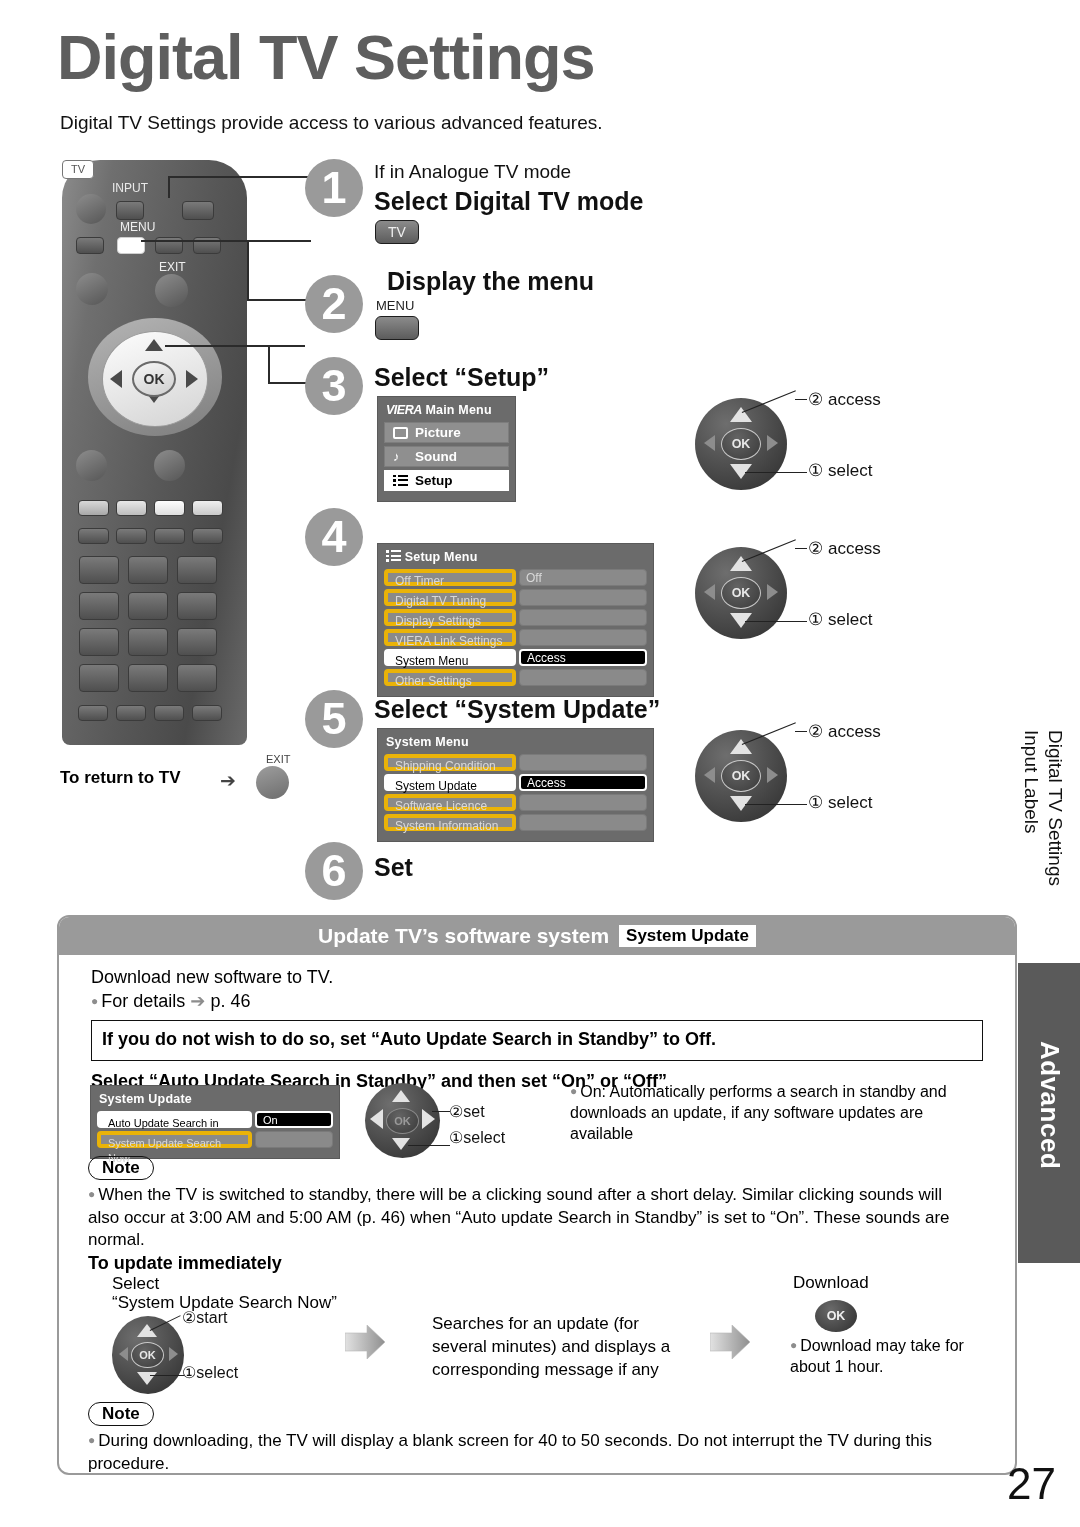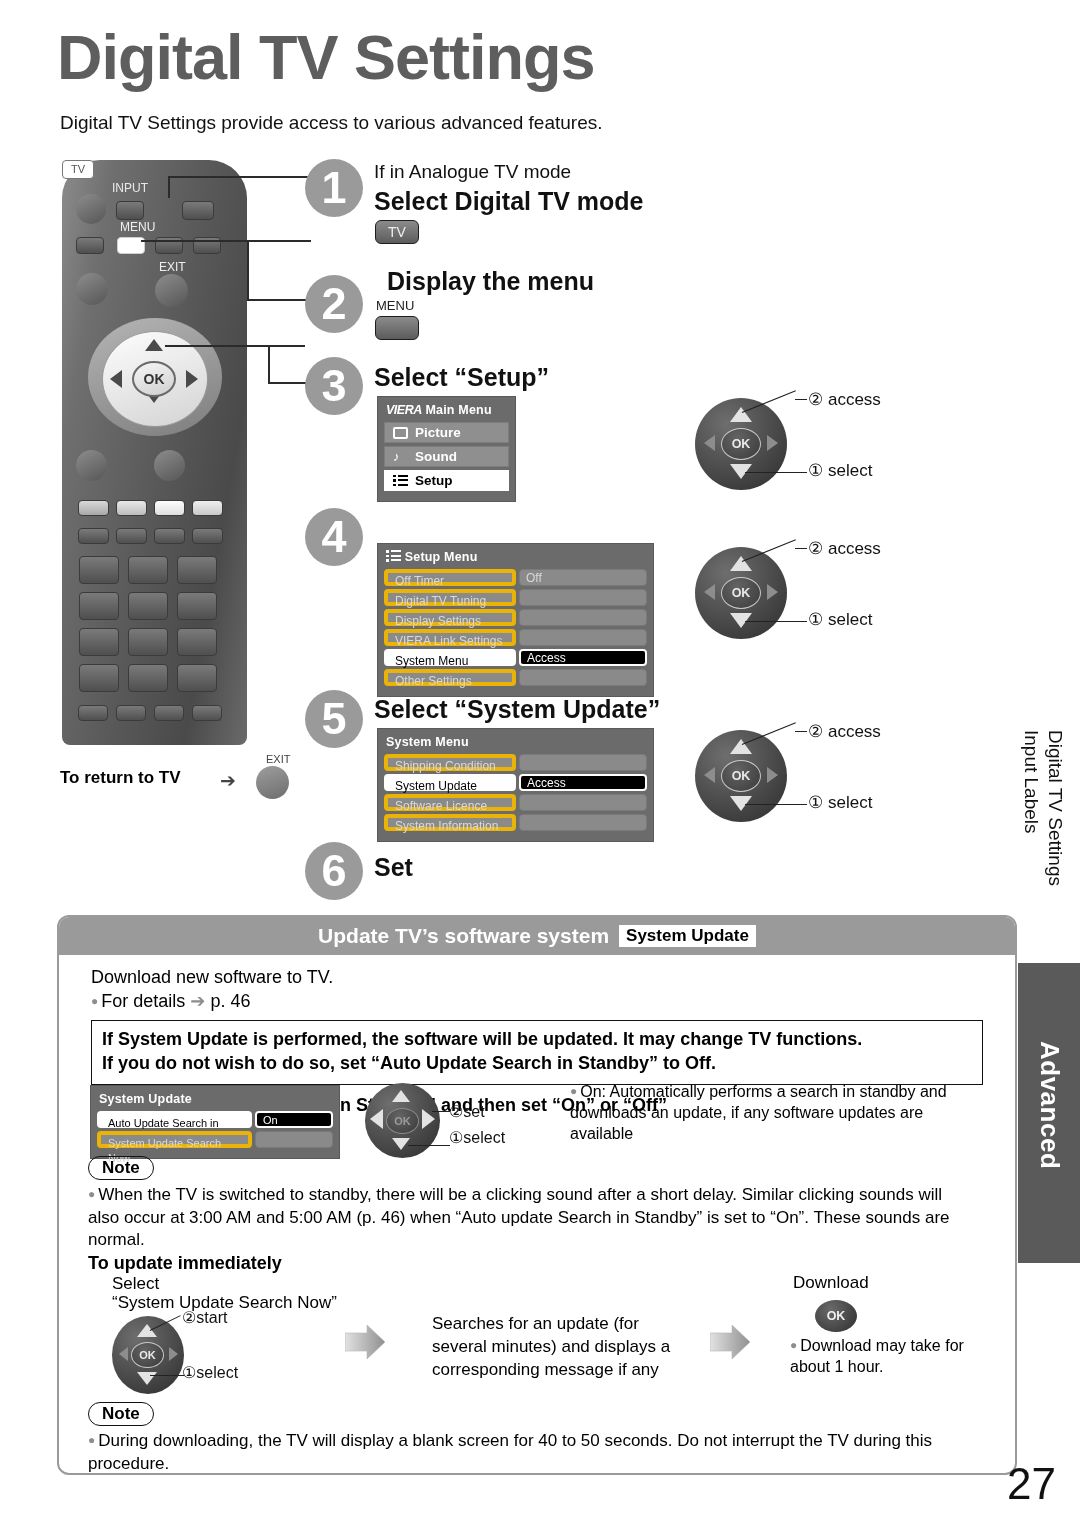--- a/index.html
+++ b/index.html
@@ -375,21 +375,20 @@
     </div>
     <div class="cardbody">
       <div class="line">Download new software to TV.</div>
       <div class="line">
         <span class="bullet"></span><span>For details</span>
         <span class="arrow-g">➔</span>
         <span>p. 46</span>
       </div>
 
       <div id="warnbox">
-        <div>If System Update is performed, the software will be updated. It may change TV functions.</div>
         <div>If you do not wish to do so, set “Auto Update Search in Standby” to Off.</div>
       </div>
 
       <div id="selline">Select “Auto Update Search in Standby” and then set “On” or “Off”</div>
     </div>
   </div>
 
   <div class="osd" id="su-osd">
     <div class="osd-title">System Update</div>
     <div class="osd-row sel">

